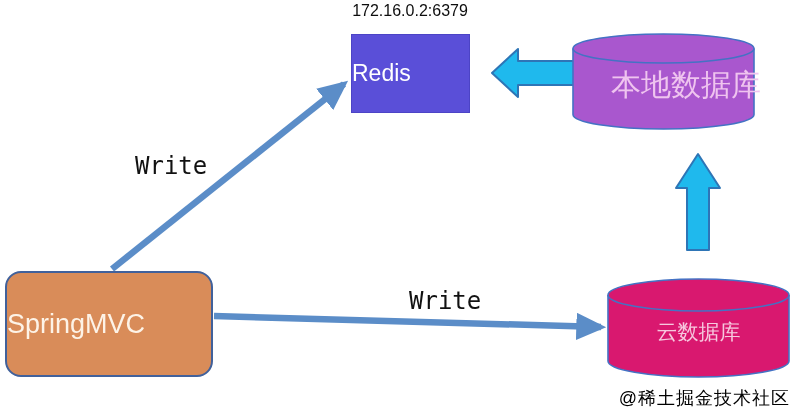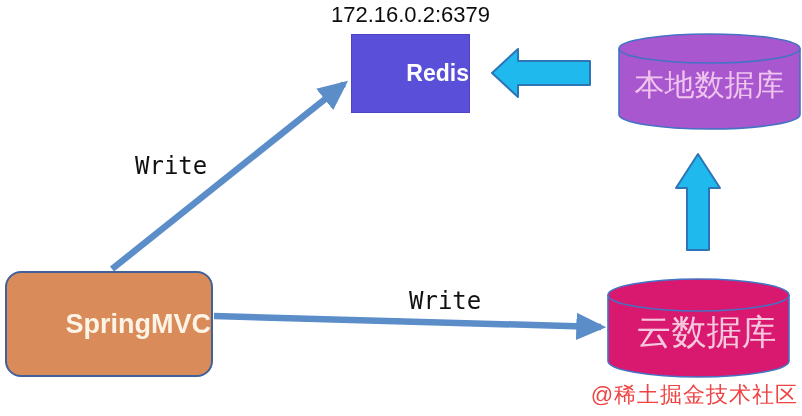--- a/index.html
+++ b/index.html
@@ -20,52 +20,51 @@
     left: 0; top: 0;
     width: 802px; height: 416px;
     z-index: 1;
   }
   .node, .ip-label, .edge-label, .cylinder, .watermark {
     position: absolute;
     z-index: 2;
   }
   .ip-label {
     color: #0d0d0d;
-    font-size: 22px;
-    text-align: right;
+    font-size: 16px;
+    text-align: center;
     white-space: nowrap;
   }
   .ip-label.redis-ip { left: 330px; top: 2px; width: 160px; }
   .ip-label.localdb-ip { left: 620px; top: 1px; width: 162px; }
   .node {
     display: flex;
     align-items: center;
-    justify-content: flex-end;
+    justify-content: flex-start;
     box-sizing: border-box;
-    font-weight: bold;
   }
   .node.redis {
     left: 351px; top: 34px;
     width: 119px; height: 79px;
     background: #5a4fd8;
     border: 1px solid #4c44c6;
     color: #ffffff;
     font-size: 23px;
   }
   .node.springmvc {
     left: 5px; top: 271px;
     width: 208px; height: 106px;
     background: #d98c59;
     border: 2px solid #41619b;
     border-radius: 16px;
     color: #fdf3e7;
     font-size: 27px;
   }
   .cylinder { width: 183px; }
-  .cylinder.localdb { left: 618px; top: 33px; height: 97px; }
+  .cylinder.localdb { left: 572px; top: 33px; height: 97px; padding-left: 45px; }
   .cylinder.clouddb { left: 607px; top: 278px; height: 100px; }
   .cylinder svg {
     position: absolute;
     left: 0; top: 0;
     display: block;
   }
   .cyl-label {
     position: absolute;
     left: 0;
     width: 100%;
@@ -77,36 +76,35 @@
     top: 68px; 
     transform: translateY(-50%);
     top: 52px;
     color: #efc4ef;
     font-size: 30px;
   }
   .cylinder.clouddb .cyl-label {
     top: 54px;
     transform: translateY(-50%);
     color: #f6c8de;
-    font-size: 35px;
-    padding-left: 8px;
+    font-size: 21px;
   }
   .edge-label {
     color: #111111;
     font-family: "DejaVu Sans Mono", monospace;
     font-size: 24px;
     white-space: nowrap;
   }
   .edge-label.read { left: 135px; top: 152px; }
   .edge-label.write { left: 366px; top: 287px; margin-left: 43px; }
   .watermark {
-    right: 4px;
+    right: 12px;
     bottom: 6px;
-    color: #ef4444;
-    font-size: 22px;
+    color: #000000;
+    font-size: 18px;
     letter-spacing: 1px;
     z-index: 4;
   }
 </style>
 </head>
 <body>
 
 <div class="canvas">
 
   <svg class="layer" viewBox="0 0 802 416" xmlns="http://www.w3.org/2000/svg">

